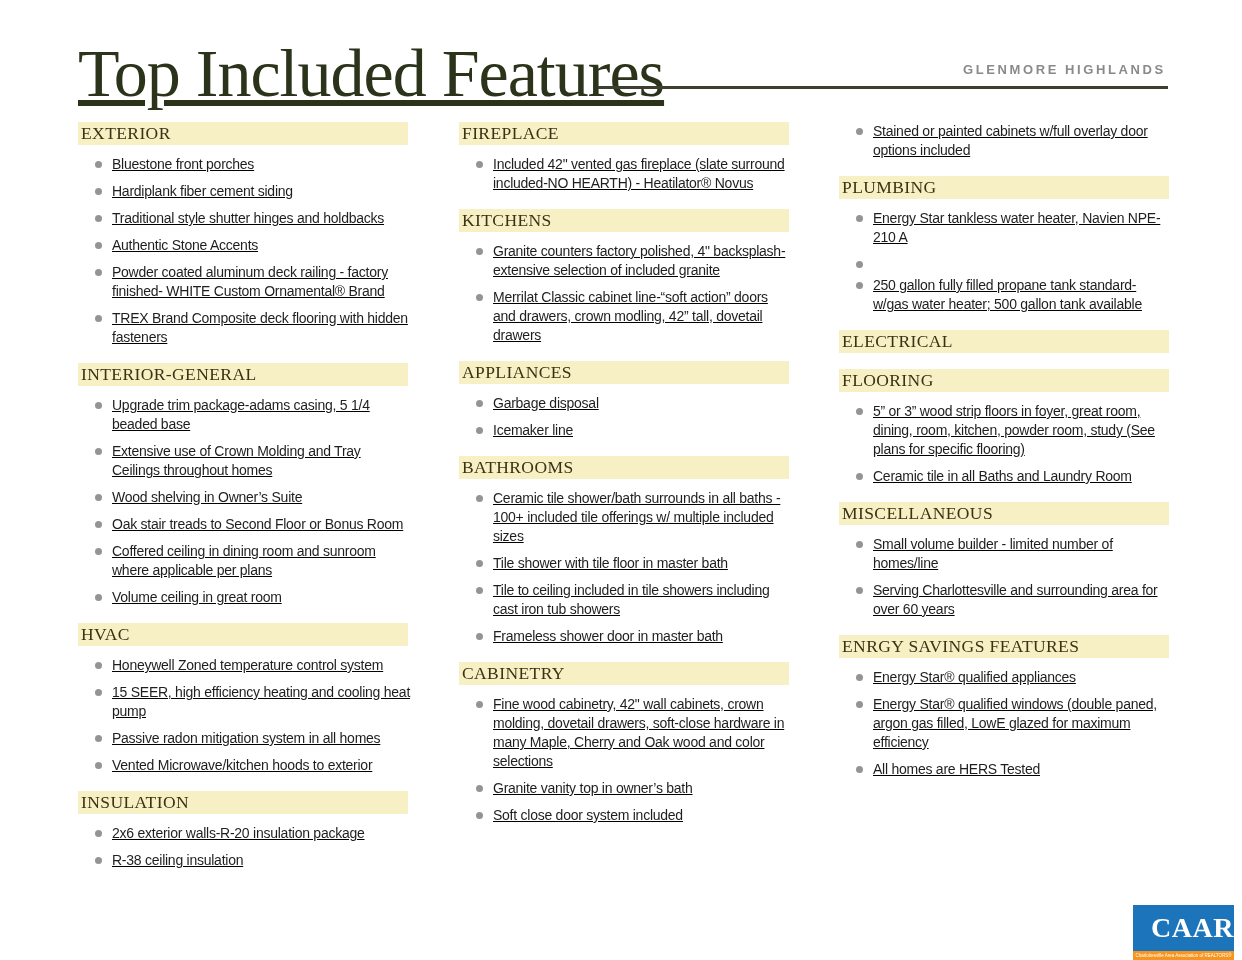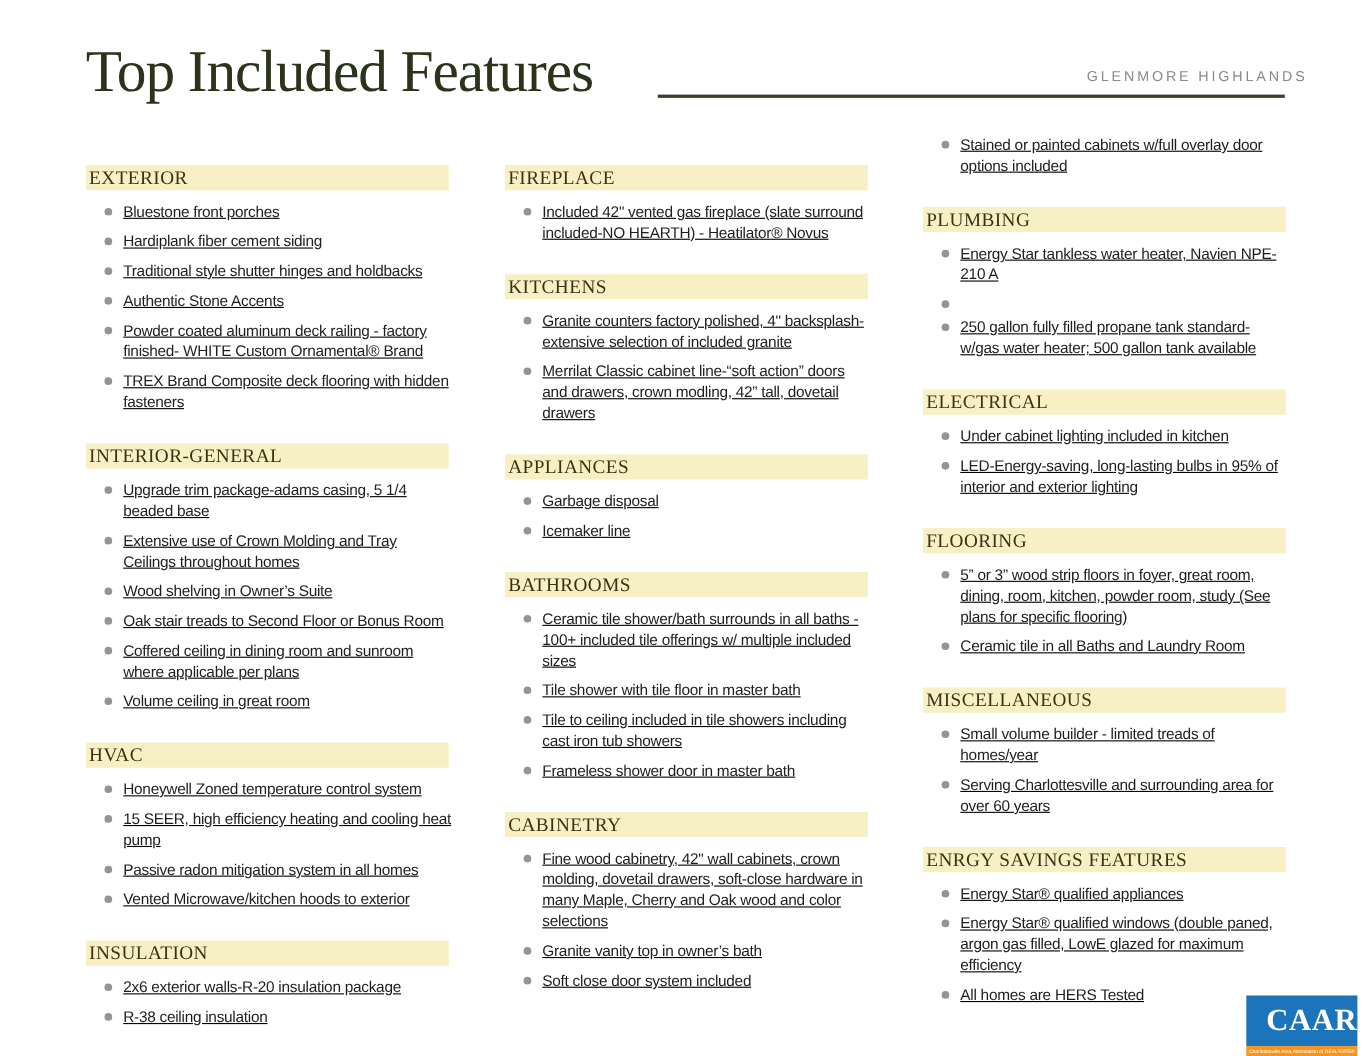--- a/index.html
+++ b/index.html
@@ -10,40 +10,41 @@
     height: 960px;
     background: #ffffff;
     font-family: "Liberation Sans", sans-serif;
     overflow: hidden;
   }
   .page-title {
     position: absolute;
     left: 78px;
     top: 34px;
     font-family: "Liberation Serif", serif;
-    font-size: 54px;
+    font-size: 68px;
     font-weight: 400;
     letter-spacing: -1px;
     color: var(--title-color, #2b331a);
     white-space: nowrap;
+    text-decoration: underline;
   }
   .title-rule {
     position: absolute;
     left: 598px;
     top: 86px;
     width: 570px;
     height: 3px;
     background: var(--rule-color, #3f3f30);
   }
   .brand-name {
     position: absolute;
-    left: 988px;
+    left: 963px;
     top: 62px;
     font-size: 13px;
-    font-weight: normal;
+    font-weight: bold;
     letter-spacing: 2.6px;
     color: var(--brand-color, #8a8a8a);
     white-space: nowrap;
   }
   .column {
     position: absolute;
     width: 336px;
     top: 122px;
   }
   .col-0 { left: 78px; }
@@ -54,21 +55,20 @@
   .section-header {
     background: var(--header-bg, #f8f0c5);
     color: var(--header-text, #3b3214);
     font-family: "Liberation Serif", serif;
     font-size: 17.5px;
     letter-spacing: 0.4px;
     height: 23px;
     line-height: 23px;
     padding-left: 3px;
     width: 330px;
-    margin-top: 28px;
   }
   ul.items {
     list-style: none;
     margin-top: 10px;
   }
   .section.no-header ul.items { margin-top: 3px; }
   li.item {
     display: flex;
     align-items: flex-start;
     margin-bottom: 8px;
@@ -322,50 +322,40 @@
             <span class="bullet"></span>
           </li>
           <li class="item">
             <span class="bullet"></span>
             <span class="item-text">250 gallon fully filled propane tank standard- w/gas water heater; 500 gallon tank available</span>
           </li>
         </ul>
       </section>
       <section class="section">
         <div class="section-header">ELECTRICAL</div>
-        <ul class="items">
-          <li class="item">
-            <span class="bullet"></span>
-            <span class="item-text">Under cabinet lighting included in kitchen</span>
-          </li>
-          <li class="item">
-            <span class="bullet"></span>
-            <span class="item-text">LED-Energy-saving, long-lasting bulbs in 95% of interior and exterior lighting</span>
-          </li>
-        </ul>
       </section>
       <section class="section">
         <div class="section-header">FLOORING</div>
         <ul class="items">
           <li class="item">
             <span class="bullet"></span>
             <span class="item-text">5” or 3” wood strip floors in foyer, great room, dining, room, kitchen, powder room, study (See plans for specific flooring)</span>
           </li>
           <li class="item">
             <span class="bullet"></span>
             <span class="item-text">Ceramic tile in all Baths and Laundry Room</span>
           </li>
         </ul>
       </section>
       <section class="section">
         <div class="section-header">MISCELLANEOUS</div>
         <ul class="items">
           <li class="item">
             <span class="bullet"></span>
-            <span class="item-text">Small volume builder - limited treads of homes/year</span>
+            <span class="item-text">Small volume builder - limited number of homes/line</span>
           </li>
           <li class="item">
             <span class="bullet"></span>
             <span class="item-text">Serving Charlottesville and surrounding area for over 60 years</span>
           </li>
         </ul>
       </section>
       <section class="section">
         <div class="section-header">ENRGY SAVINGS FEATURES</div>
         <ul class="items">

